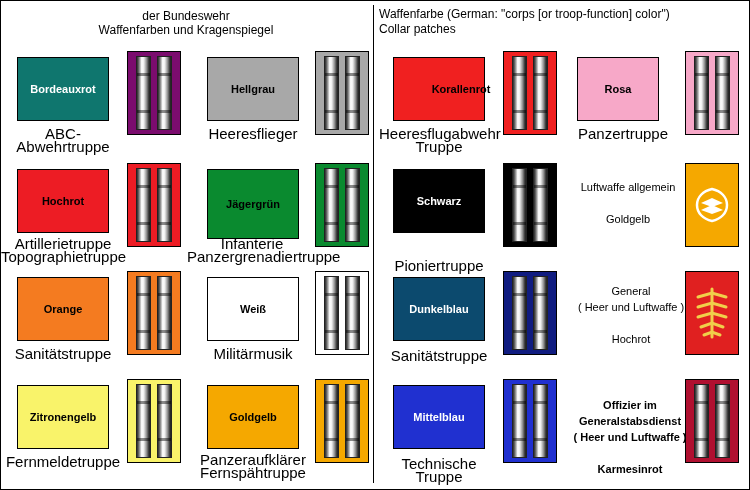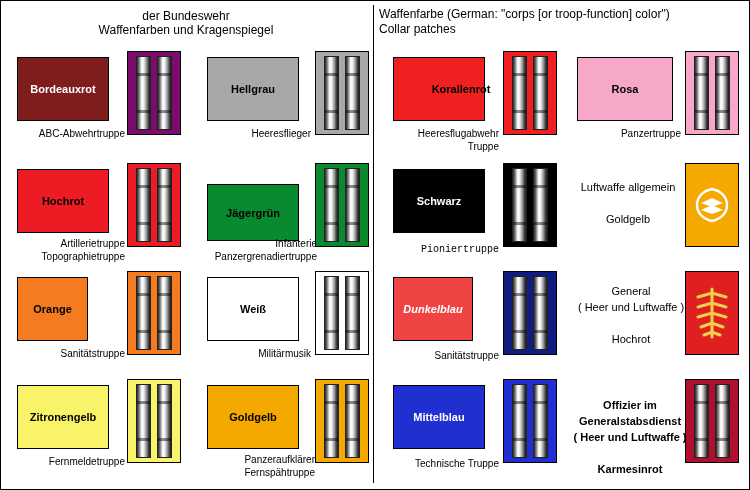--- a/index.html
+++ b/index.html
@@ -21,21 +21,21 @@
 
   .swatch{
     position:absolute;
     border:1px solid #000;
     box-sizing:border-box;
     display:flex;align-items:center;justify-content:center;
     font-size:11px;font-weight:bold;text-align:center;
   }
   .caption{
     position:absolute;
-    font-size:10px;line-height:13px;text-align:right;
+    font-size:15px;line-height:13px;text-align:center;
   }
   .patch{
     position:absolute;
     border:1px solid #000;
     box-sizing:border-box;
     overflow:hidden;
   }
   
   .litze{
     position:absolute;top:4px;bottom:4px;
@@ -73,21 +73,21 @@
     <div>Waffenfarben und  Kragenspiegel</div>
   </div>
 
   <div class="hdr" id="hdr-right">
     <div>Waffenfarbe (German: "corps [or troop-function] color")</div>
     <div>Collar patches</div>
   </div>
 
   <div class="divider"></div>
 
-  <div class="swatch" style="left:16px;top:56px;width:92px;height:64px;background:#7f1d1d;color:#ffffff;">
+  <div class="swatch" style="left:16px;top:56px;width:92px;height:64px;background:#0f766e;color:#ffffff;">
     <span>Bordeauxrot</span>
   </div>
   <div class="caption" style="left:0px;top:126px;width:124px;">ABC-Abwehrtruppe</div>
   <div class="patch" style="left:126px;top:50px;width:54px;height:84px;background:#7B0C6E;">
     <div class="litze" style="left:8px;width:15px;"></div>
     <div class="litze" style="right:8px;width:15px;"></div>
   </div>
 
   <div class="swatch" style="left:206px;top:56px;width:92px;height:64px;background:#A8A8A8;color:#000000;">
     <span>Hellgrau</span>
@@ -101,31 +101,31 @@
   <div class="swatch" style="left:16px;top:168px;width:92px;height:64px;background:#ED1C24;color:#000000;">
     <span>Hochrot</span>
   </div>
   <div class="caption" style="left:0px;top:236px;width:124px;white-space:pre-line;">Artillerietruppe
 Topographietruppe</div>
   <div class="patch" style="left:126px;top:162px;width:54px;height:84px;background:#ED1C24;">
     <div class="litze" style="left:8px;width:15px;"></div>
     <div class="litze" style="right:8px;width:15px;"></div>
   </div>
 
-  <div class="swatch" style="left:206px;top:168px;width:92px;height:57px;background:#0A8A2F;color:#000000;margin-top:15px;">
+  <div class="swatch" style="left:206px;top:168px;width:92px;height:70px;background:#0A8A2F;color:#000000;">
     <span>Jägergrün</span>
   </div>
   <div class="caption" style="left:186px;top:236px;width:130px;white-space:pre-line;">Infanterie
 Panzergrenadiertruppe</div>
   <div class="patch" style="left:314px;top:162px;width:54px;height:84px;background:#0A8A2F;">
     <div class="litze" style="left:8px;width:15px;"></div>
     <div class="litze" style="right:8px;width:15px;"></div>
   </div>
 
-  <div class="swatch" style="left:16px;top:276px;width:71px;height:64px;background:#F47B20;color:#000000;">
+  <div class="swatch" style="left:16px;top:276px;width:92px;height:64px;background:#F47B20;color:#000000;">
     <span>Orange</span>
   </div>
   <div class="caption" style="left:0px;top:346px;width:124px;">Sanitätstruppe</div>
   <div class="patch" style="left:126px;top:270px;width:54px;height:84px;background:#F47B20;">
     <div class="litze" style="left:8px;width:15px;"></div>
     <div class="litze" style="right:8px;width:15px;"></div>
   </div>
 
   <div class="swatch" style="left:206px;top:276px;width:92px;height:64px;background:#FFFFFF;color:#000000;">
     <span>Weiß</span>
@@ -158,52 +158,52 @@
   <div class="swatch" style="left:392px;top:56px;width:92px;height:64px;background:#F02020;color:#000000;padding-left:44px;">
     <span>Korallenrot</span>
   </div>
   <div class="caption" style="left:378px;top:126px;width:120px;white-space:pre-line;">Heeresflugabwehr
 Truppe</div>
   <div class="patch" style="left:502px;top:50px;width:54px;height:84px;background:#F02020;">
     <div class="litze" style="left:8px;width:15px;"></div>
     <div class="litze" style="right:8px;width:15px;"></div>
   </div>
 
-  <div class="swatch" style="left:576px;top:56px;width:96px;height:64px;background:#F7A8C8;color:#000000;">
+  <div class="swatch" style="left:576px;top:56px;width:82px;height:64px;background:#F7A8C8;color:#000000;">
     <span>Rosa</span>
   </div>
   <div class="caption" style="left:564px;top:126px;width:116px;">Panzertruppe</div>
   <div class="patch" style="left:684px;top:50px;width:54px;height:84px;background:#F7A8C8;">
     <div class="litze" style="left:8px;width:15px;"></div>
     <div class="litze" style="right:8px;width:15px;"></div>
   </div>
 
   <div class="swatch" style="left:392px;top:168px;width:92px;height:64px;background:#000000;color:#ffffff;">
     <span>Schwarz</span>
   </div>
-  <div class="caption" style="left:378px;top:242px;width:120px;font-family:Liberation Mono, monospace;">Pioniertruppe</div>
+  <div class="caption" style="left:378px;top:258px;width:120px;">Pioniertruppe</div>
   <div class="patch" style="left:502px;top:162px;width:54px;height:84px;background:#000000;">
     <div class="litze" style="left:8px;width:15px;"></div>
     <div class="litze" style="right:8px;width:15px;"></div>
   </div>
 
   <div class="txt" style="left:564px;top:178px;width:126px;white-space:pre-line;">Luftwaffe allgemein
 
 Goldgelb</div>
   <div class="patch" style="left:684px;top:162px;width:54px;height:84px;background:#F5A800;">
     <div class="lw-emb">
       <svg width="46" height="44" viewBox="0 0 46 44" aria-hidden="true">
         <path d="M23 6 C14 8, 8 14, 8 22 C8 30, 14 36, 23 38 C32 36, 38 30, 38 22 C38 14, 32 8, 23 6 Z" fill="none" stroke="#ffffff" stroke-width="2.5"></path>
         <path d="M12 20 L23 15 L34 20 L23 24 Z" fill="#ffffff"></path>
         <path d="M12 27 L23 22 L34 27 L23 31 Z" fill="#ffffff"></path>
       </svg>
     </div>
   </div>
 
-  <div class="swatch" style="left:392px;top:276px;width:80px;height:64px;background:#ef4444;color:#ffffff;font-style:italic;">
+  <div class="swatch" style="left:392px;top:276px;width:92px;height:64px;background:#0c4a6e;color:#ffffff;">
     <span>Dunkelblau</span>
   </div>
   <div class="caption" style="left:378px;top:348px;width:120px;">Sanitätstruppe</div>
   <div class="patch" style="left:502px;top:270px;width:54px;height:84px;background:#101C80;">
     <div class="litze" style="left:8px;width:15px;"></div>
     <div class="litze" style="right:8px;width:15px;"></div>
   </div>
 
   <div class="txt" style="left:566px;top:282px;width:128px;white-space:pre-line;">General
 ( Heer und Luftwaffe )

